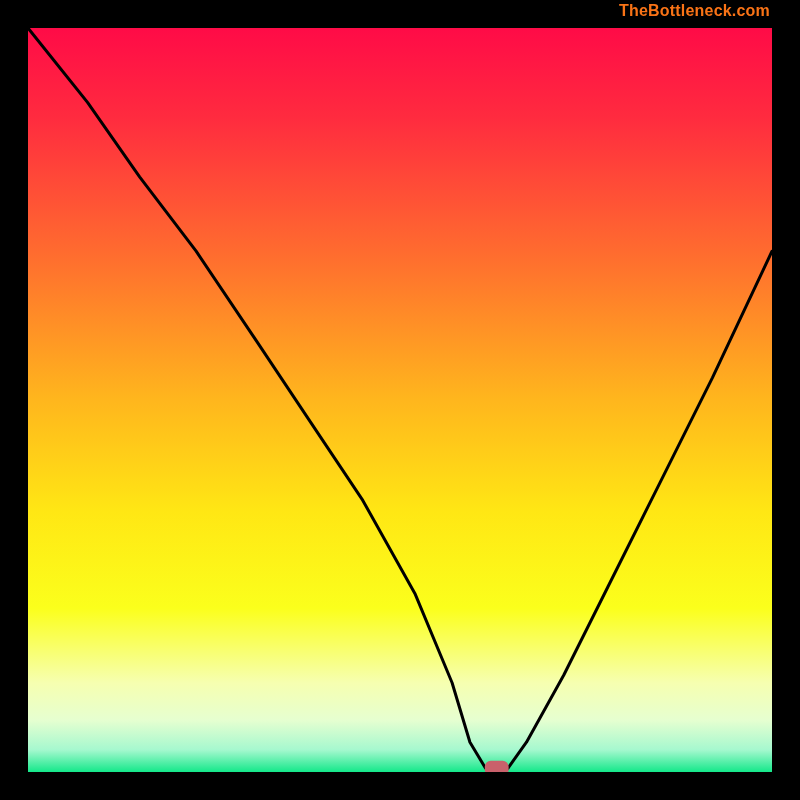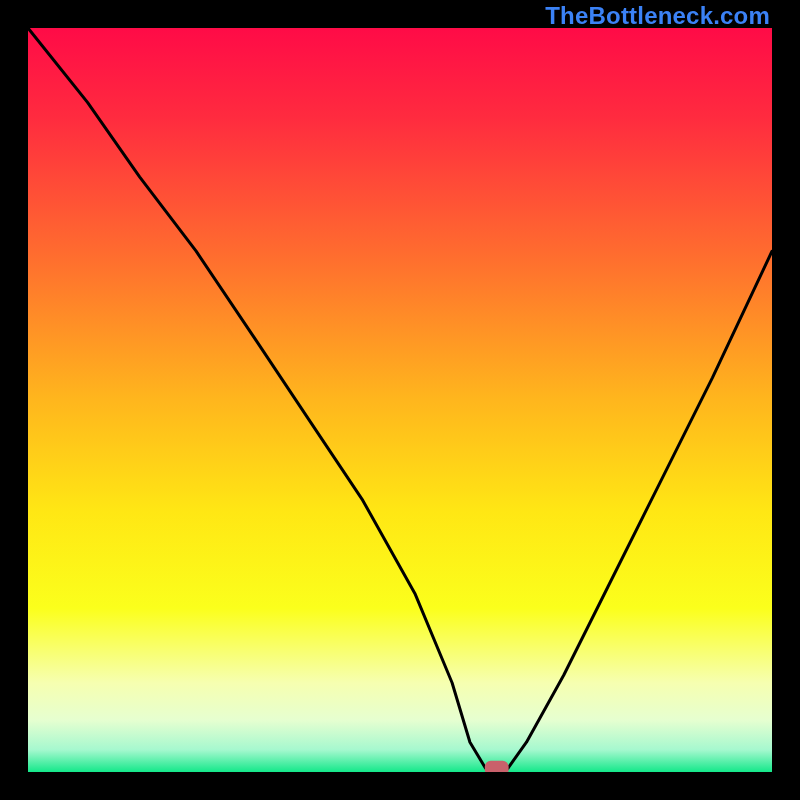--- a/index.html
+++ b/index.html
@@ -23,23 +23,23 @@
     left: 28px;
     top: 28px;
     width: 744px;
     height: 744px;
   }
   .watermark {
     position: absolute;
     top: 2px;
     right: 30px;
     font-family: Arial, Helvetica, sans-serif;
-    font-size: 24px;
+    font-size: 16px;
     font-weight: 600;
-    color: #3b82f6;
+    color: #f97316;
     letter-spacing: 0.2px;
   }
   svg { display: block; }
 </style>
 </head>
 <body>
 
 <div class="frame">
 
   <div class="watermark">TheBottleneck.com</div>

